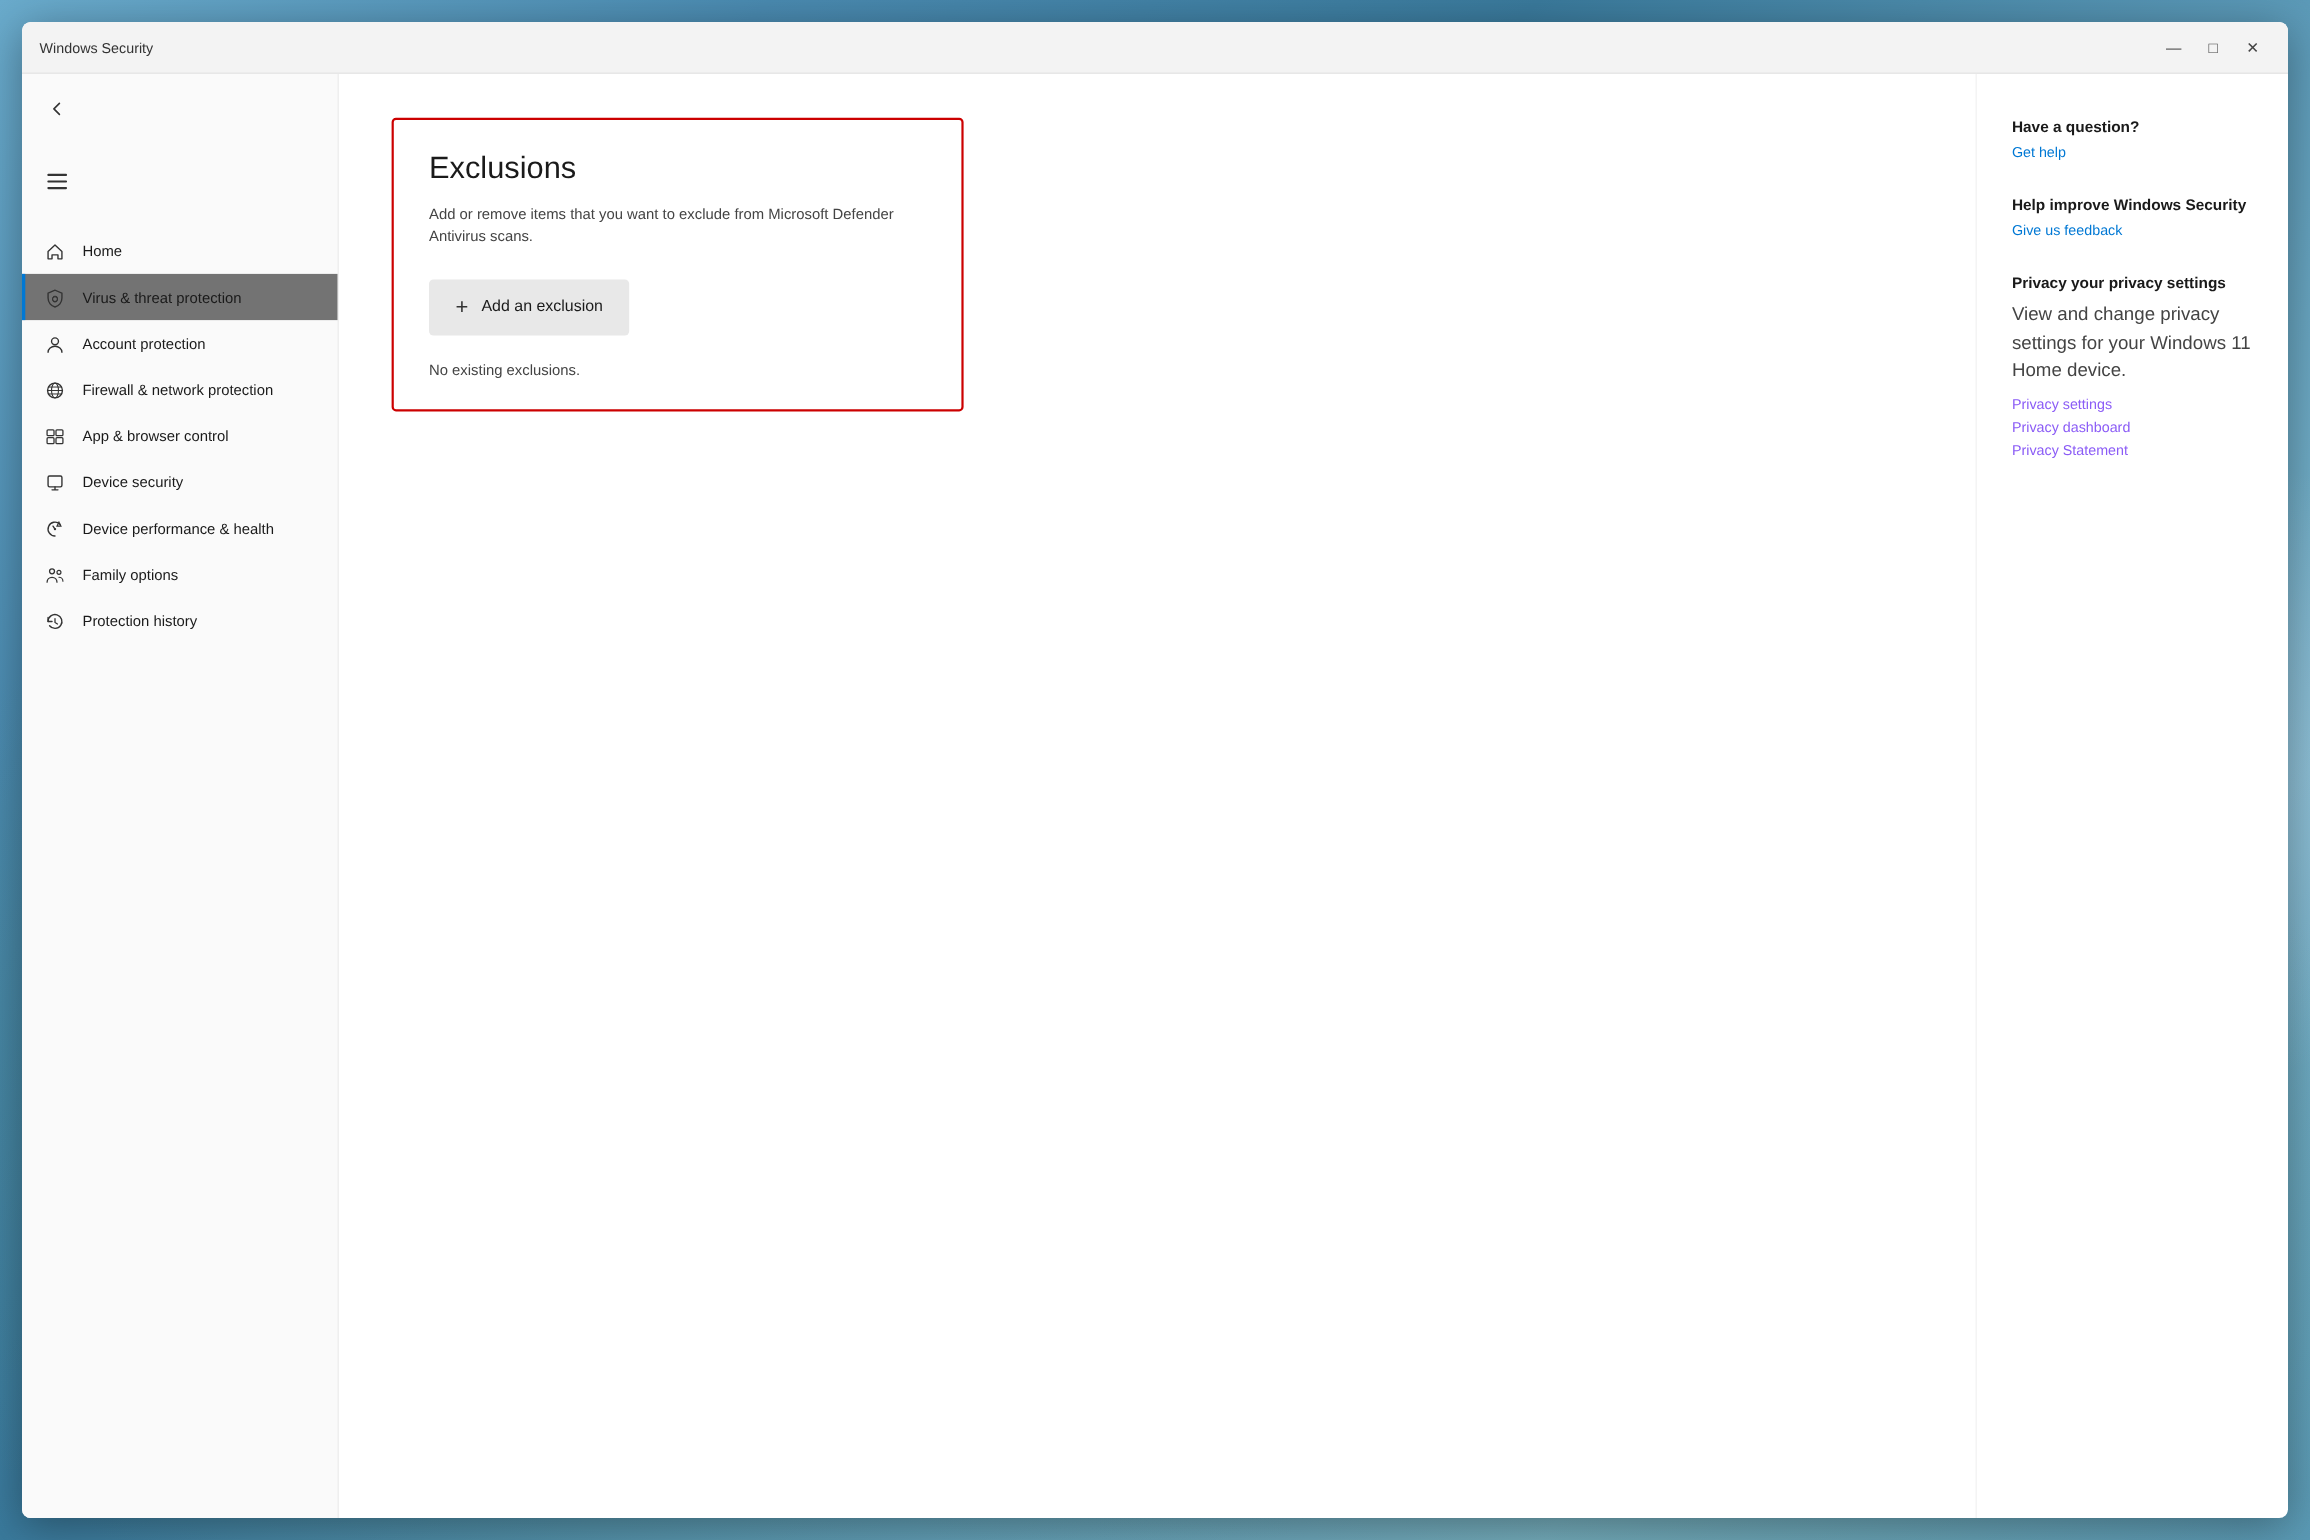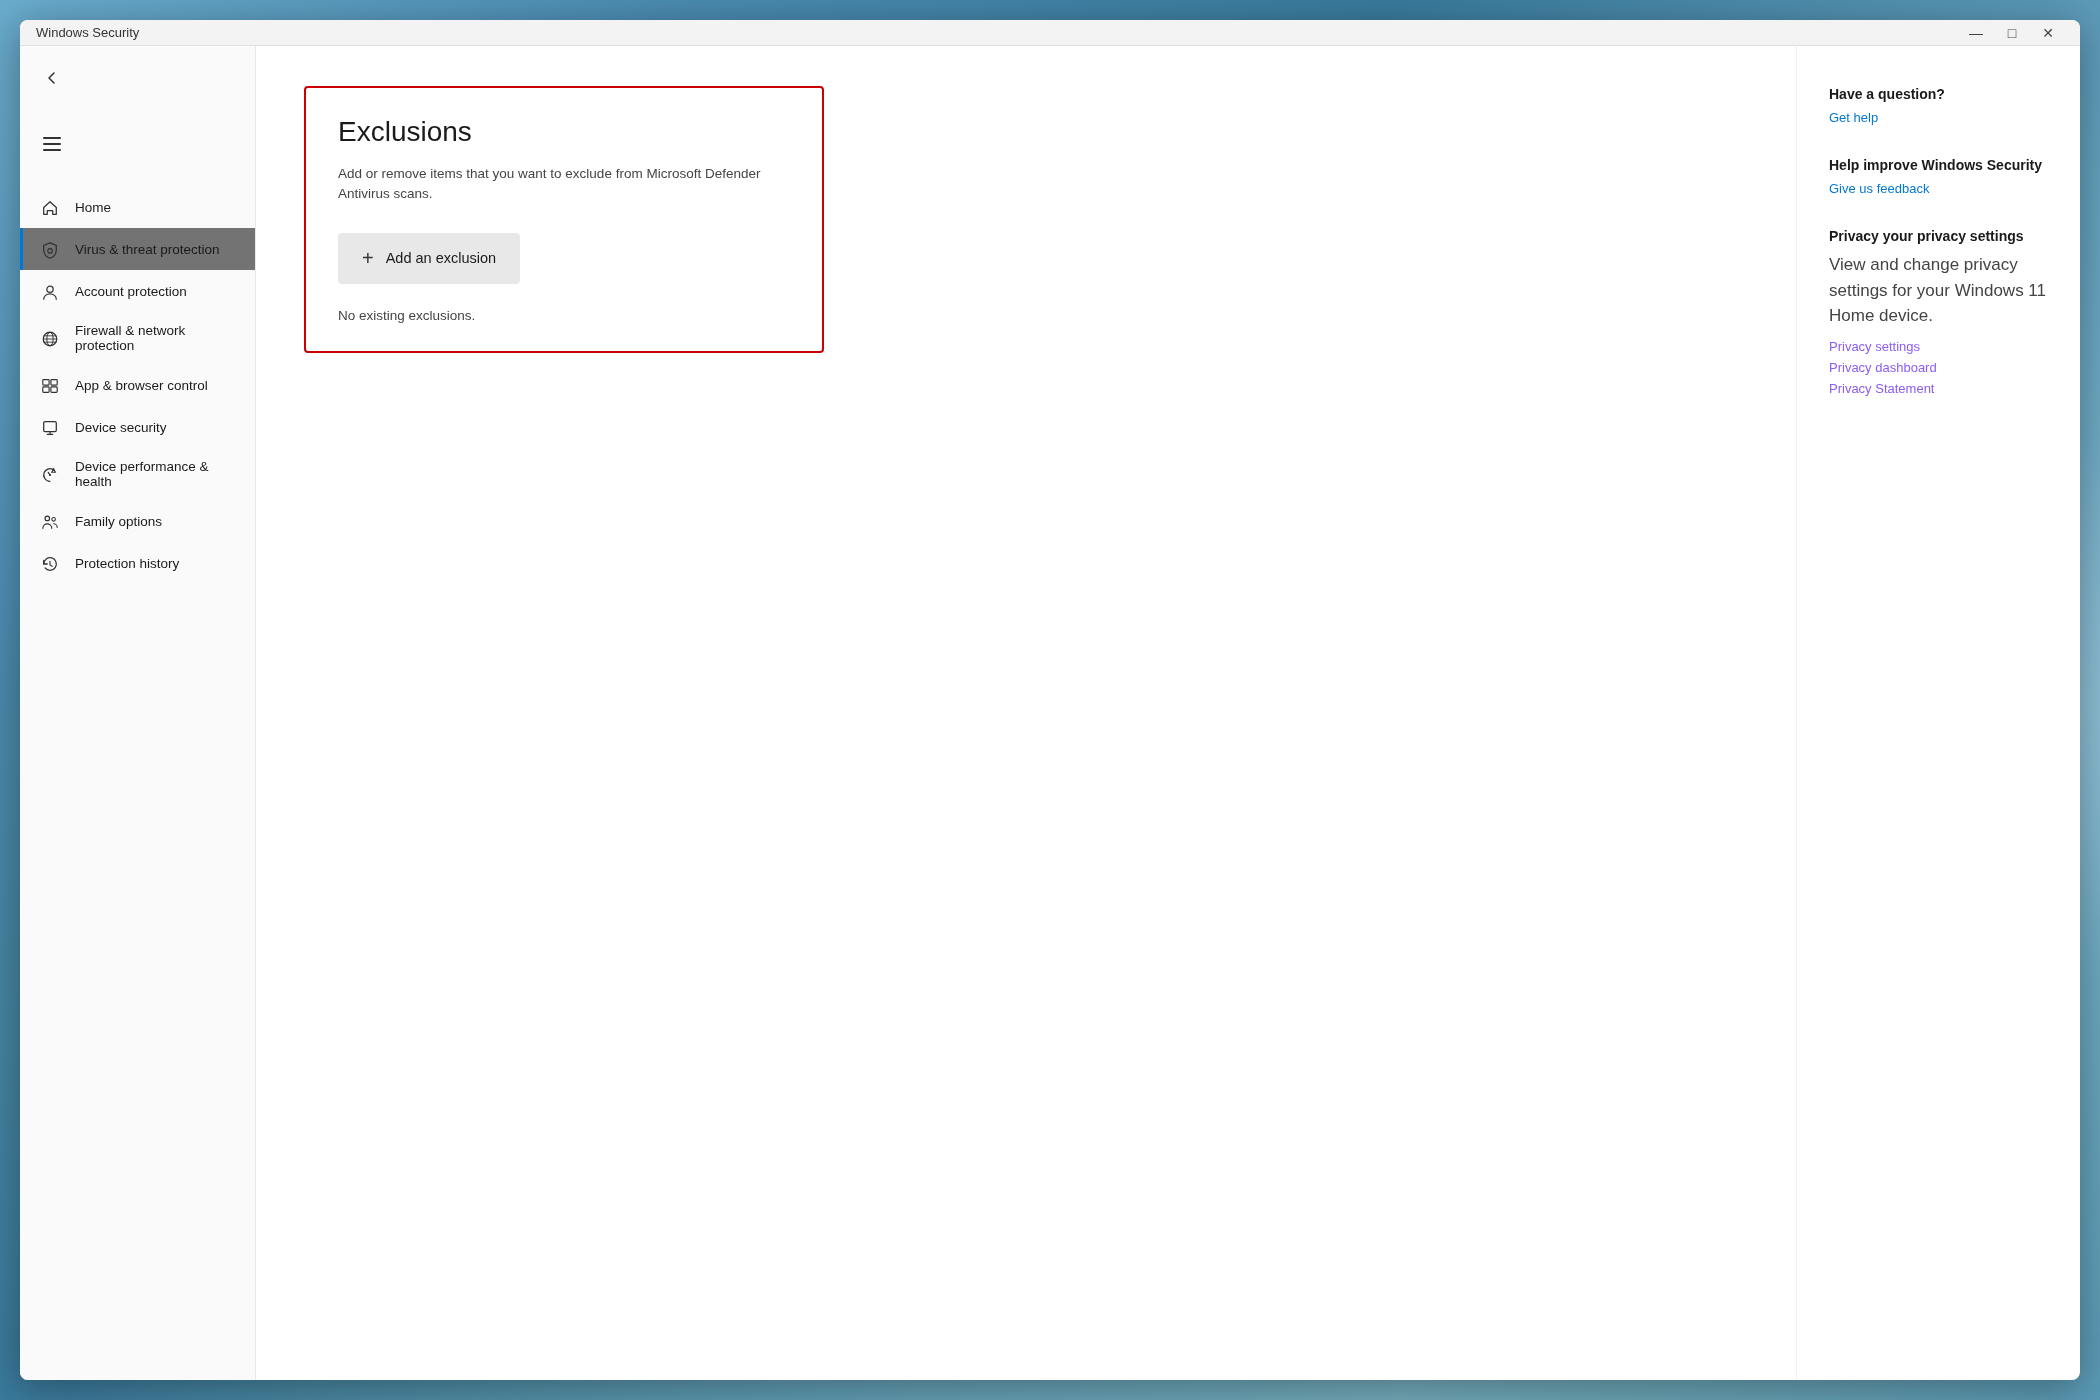--- a/index.html
+++ b/index.html
@@ -62,21 +62,21 @@
 
     
     .titlebar {
       display: flex;
       align-items: center;
       justify-content: space-between;
       padding: 8px 16px;
       background: #f3f3f3;
       border-bottom: 1px solid #e0e0e0;
       flex-shrink: 0;
-      height: 26px;
+      height: 47px;
     }
 
     .titlebar-title {
       font-size: 13px;
       color: #333;
       font-weight: 400;
     }
 
     .titlebar-controls {
       display: flex;
@@ -99,21 +99,21 @@
 
     
     .main-area {
       display: flex;
       flex: 1;
       overflow: hidden;
     }
 
     
     .sidebar {
-      width: 236px;
+      width: 288px;
       flex-shrink: 0;
       background: #fafafa;
       border-right: 1px solid #e8e8e8;
       display: flex;
       flex-direction: column;
       padding-top: 8px;
       gap: 18px;
     }
 
     .sidebar-top {

